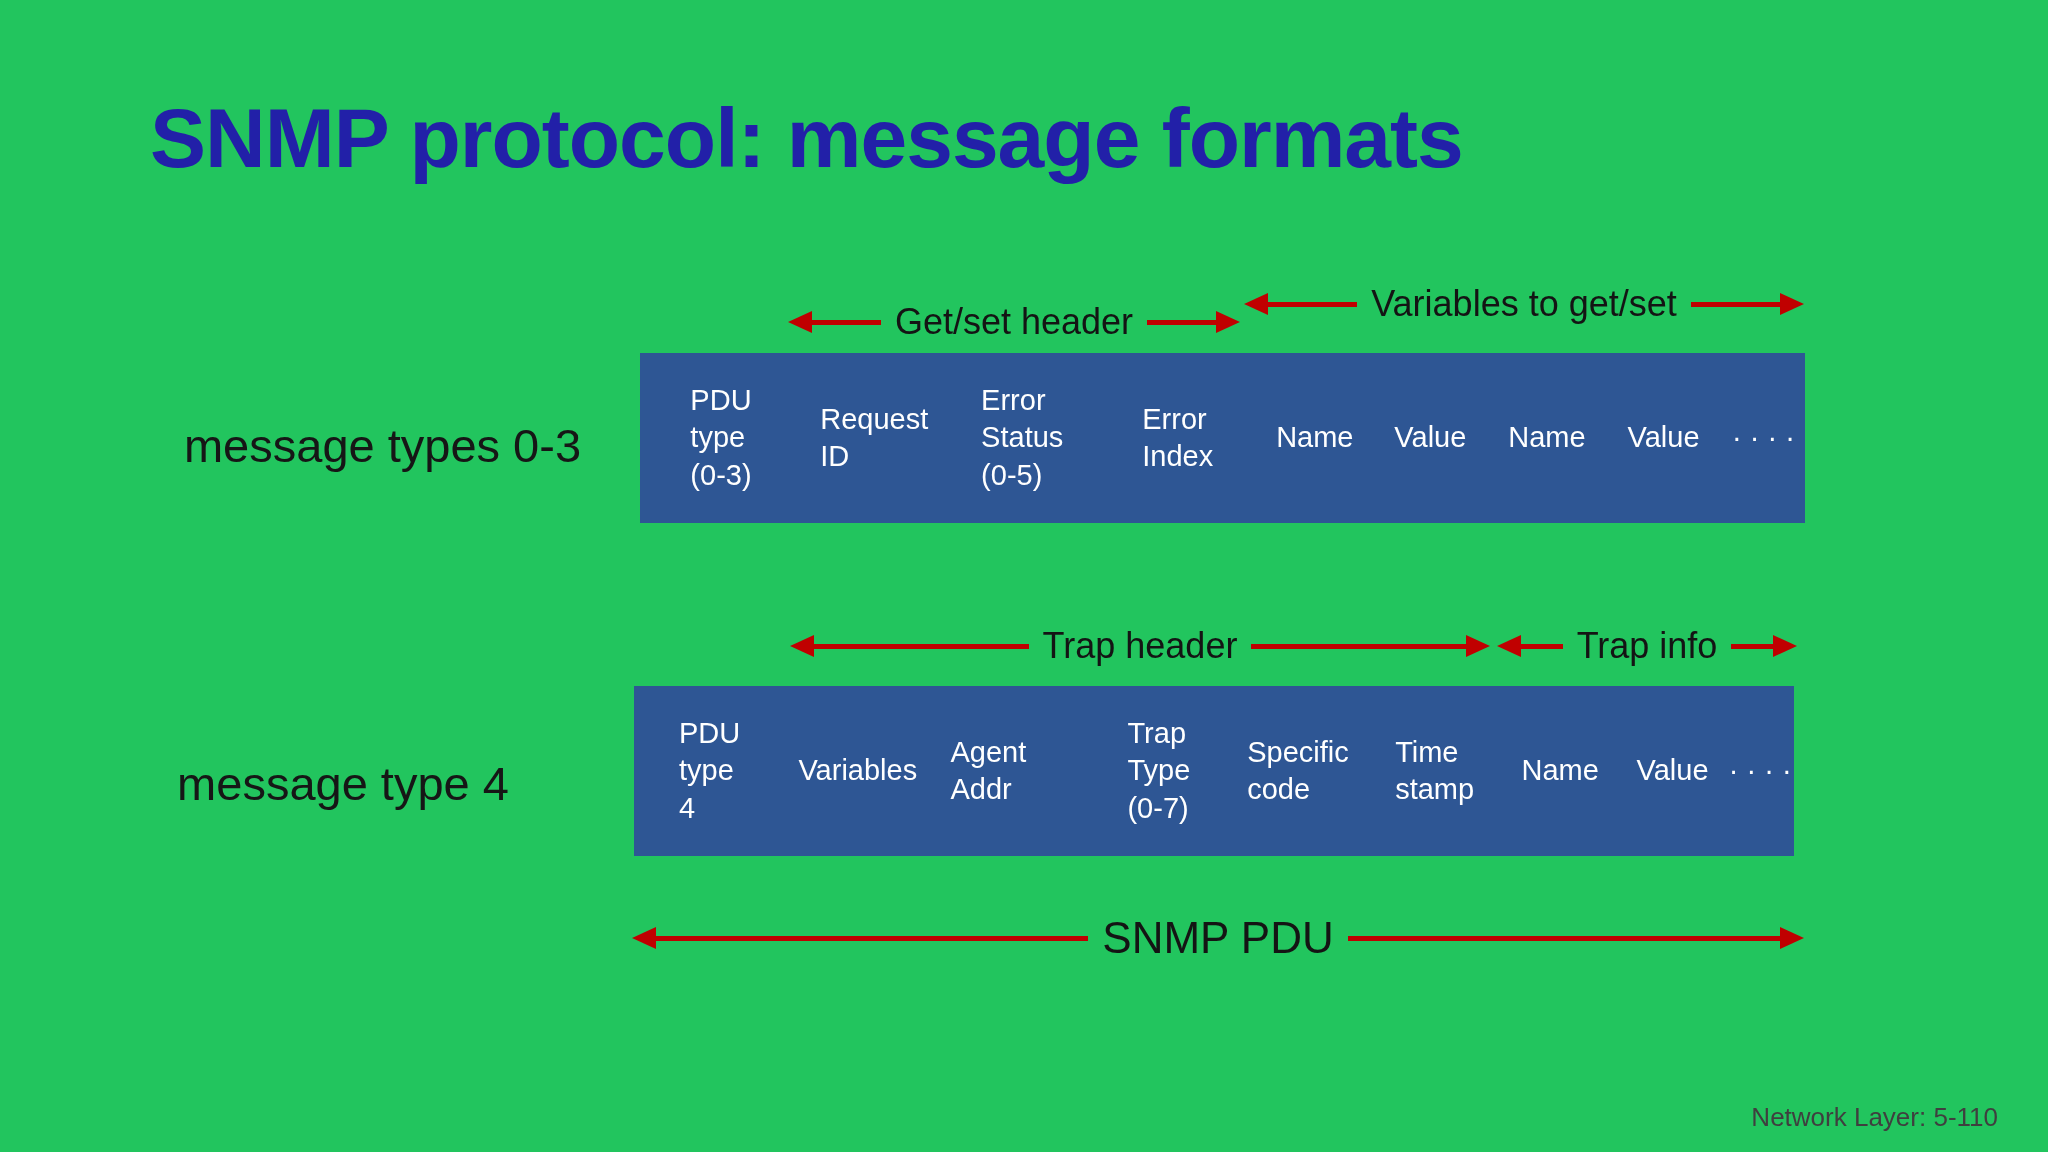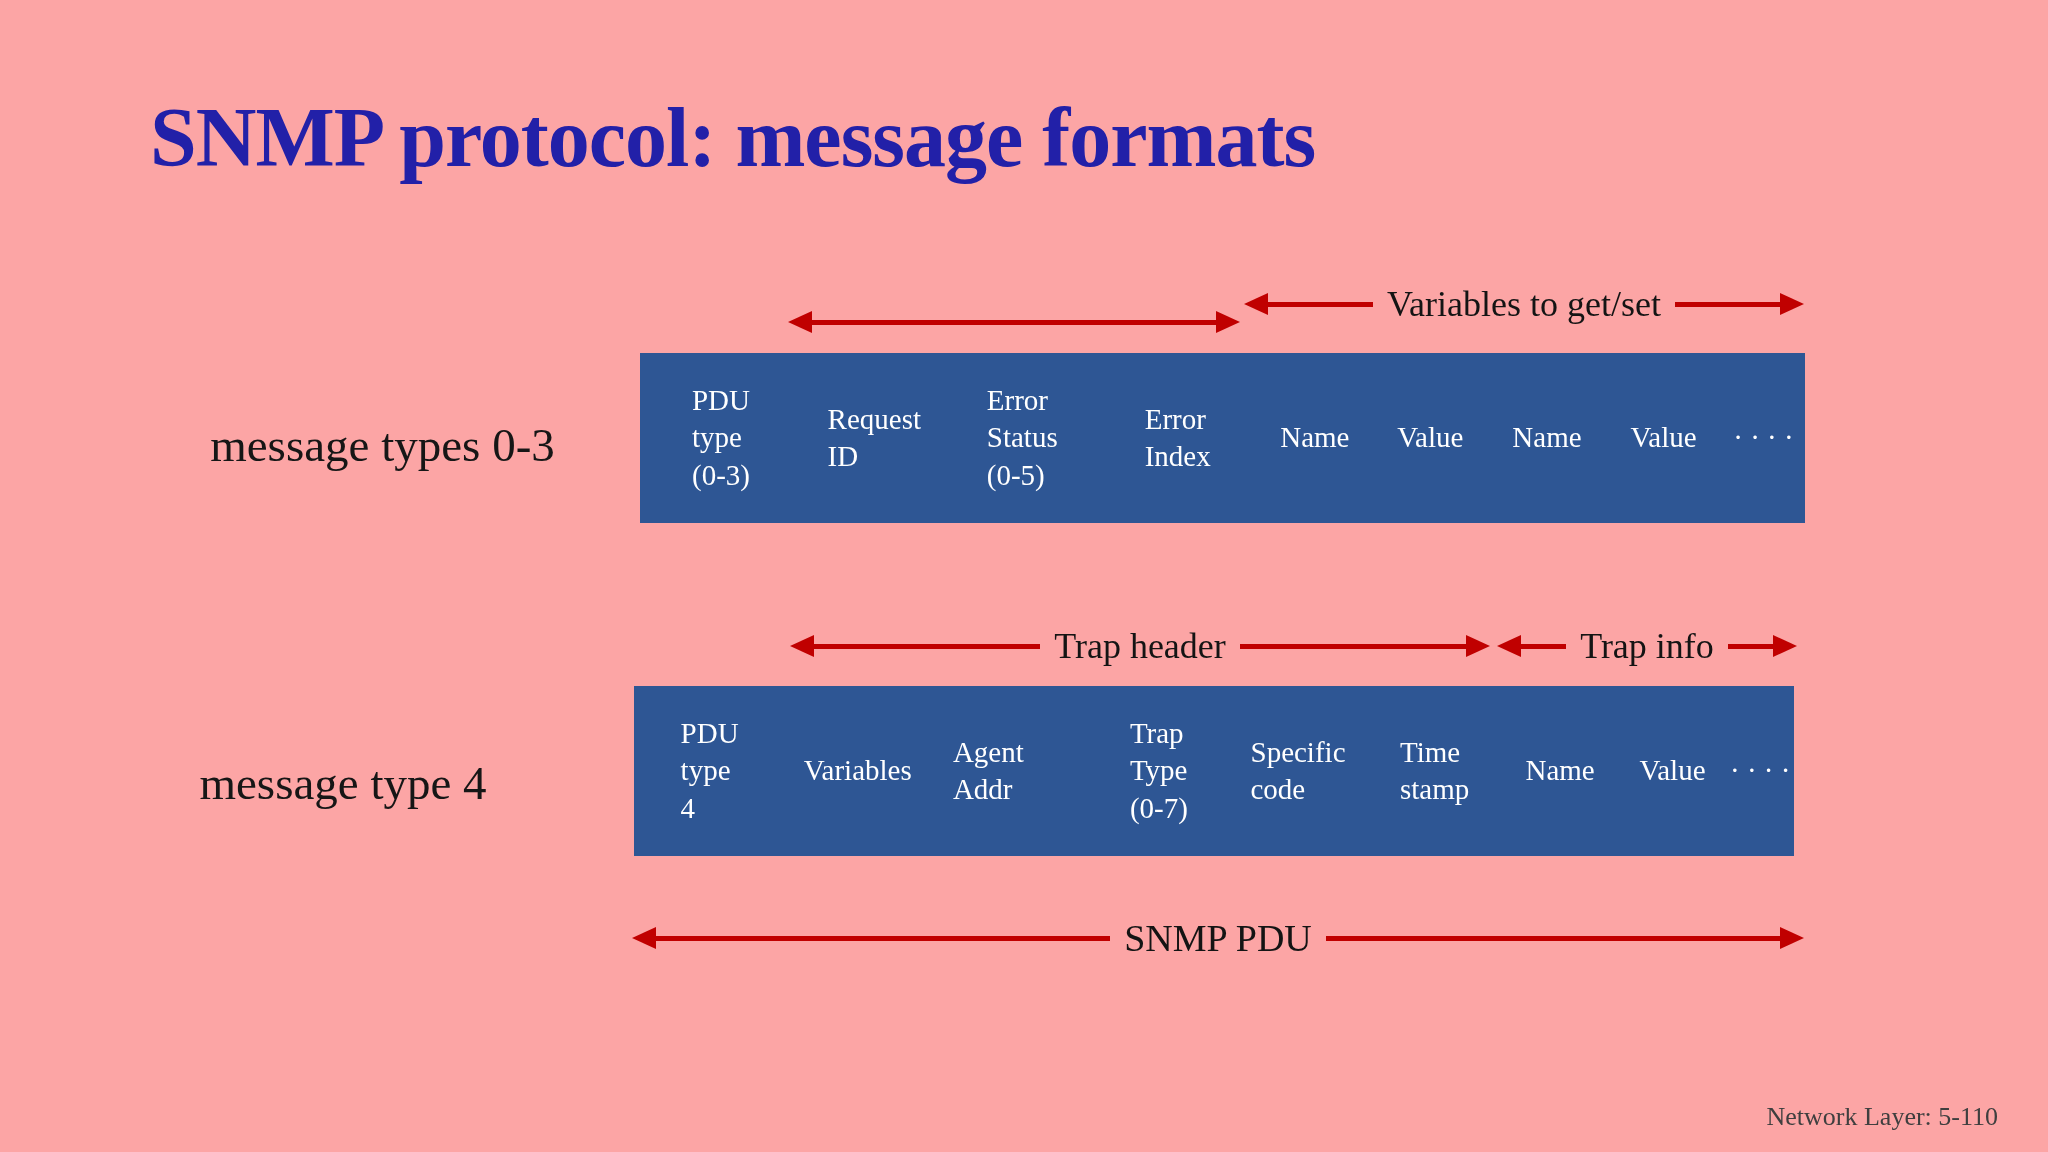--- a/index.html
+++ b/index.html
@@ -4,21 +4,21 @@
 <title>SNMP protocol: message formats</title>
 <style>
   :root{
     --red:#c00000;
     --box-blue:#2e5694;
     --title-blue:#2220a8;
   }
   *{margin:0;padding:0;box-sizing:border-box;}
   html,body{width:2048px;height:1152px;background:#ffffff;overflow:hidden;
     font-family:"Liberation Sans", sans-serif;}
-  .slide{position:relative;width:2048px;height:1152px;background:#fca5a5;font-family:Liberation Serif, serif;}
+  .slide{position:relative;width:2048px;height:1152px;background:#22c55e;}
 
   .title{position:absolute;left:150px;top:92px;font-size:84px;font-weight:bold;
     letter-spacing:-1px;color:var(--title-blue);white-space:nowrap;line-height:1.1;}
 
   .side-label{position:absolute;font-size:47px;color:#161616;text-align:center;white-space:nowrap;}
   .side-label.row1{left:150px;top:412px;width:465px;margin-top:6px;}
   .side-label.row2{left:138px;top:756px;width:410px;}
 
   
   .span-group{position:absolute;height:46px;display:flex;align-items:center;}
@@ -27,21 +27,21 @@
   .shaft{height:5px;background:var(--red);flex:1;}
   .head{width:0;height:0;border-top:11px solid transparent;border-bottom:11px solid transparent;}
   .head-left{border-right:24px solid var(--red);}
   .head-right{border-left:24px solid var(--red);}
 
   .g-getset{left:788px;top:299px;width:452px;}
   .g-vars{left:1244px;top:281px;width:560px;}
   .g-traphdr{left:790px;top:623px;width:700px;}
   .g-trapinfo{left:1497px;top:623px;width:300px;}
   .g-pdu{left:632px;top:915px;width:1172px;}
-  .g-pdu .span-label{font-size:38px;}
+  .g-pdu .span-label{font-size:44px;}
 
   
   .field-row{position:absolute;display:flex;height:170px;}
   .field-row.r1{left:640px;top:353px;width:1165px;}
   .field-row.r2{left:634px;top:686px;width:1160px;}
   .cell{background:var(--box-blue);display:flex;align-items:center;justify-content:center;}
   .cell-text{color:#ffffff;font-size:29px;line-height:1.28;text-align:left;white-space:pre-line;}
 
   .footer{position:absolute;top:1102px;right:50px;font-size:26px;color:#3f3f3f;white-space:nowrap;}
 </style>
@@ -50,20 +50,21 @@
 
 <div class="slide">
 
   <div class="title">SNMP protocol: message formats</div>
 
   <div class="span-group g-getset">
     <div class="arrow">
       <span class="head head-left"></span>
       <span class="shaft"></span>
     </div>
+    <div class="span-label">Get/set header</div>
     <div class="arrow">
       <span class="shaft"></span>
       <span class="head head-right"></span>
     </div>
   </div>
 
   <div class="span-group g-vars">
     <div class="arrow">
       <span class="head head-left"></span>
       <span class="shaft"></span>

